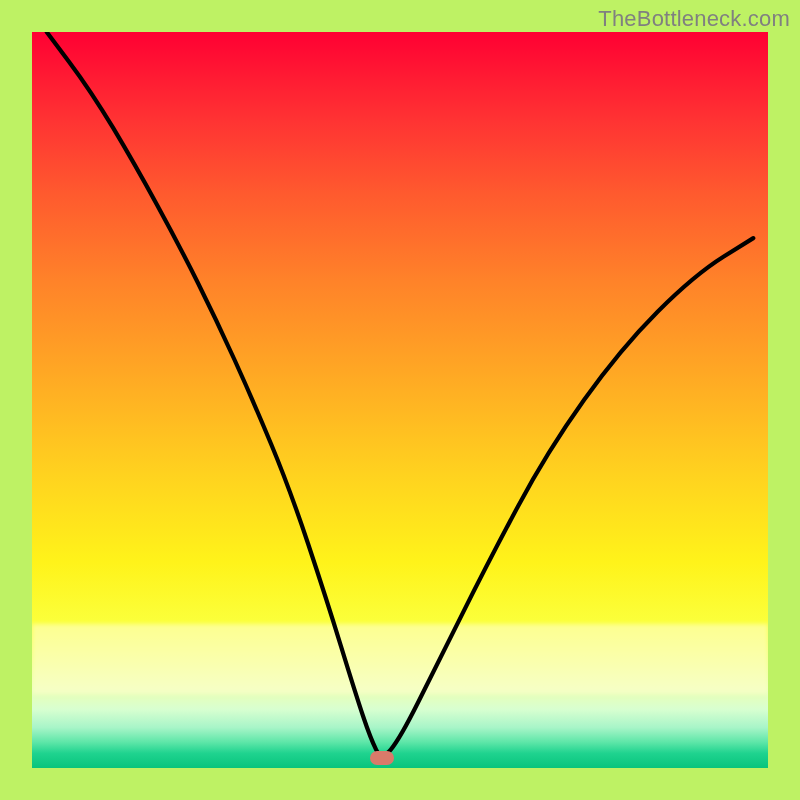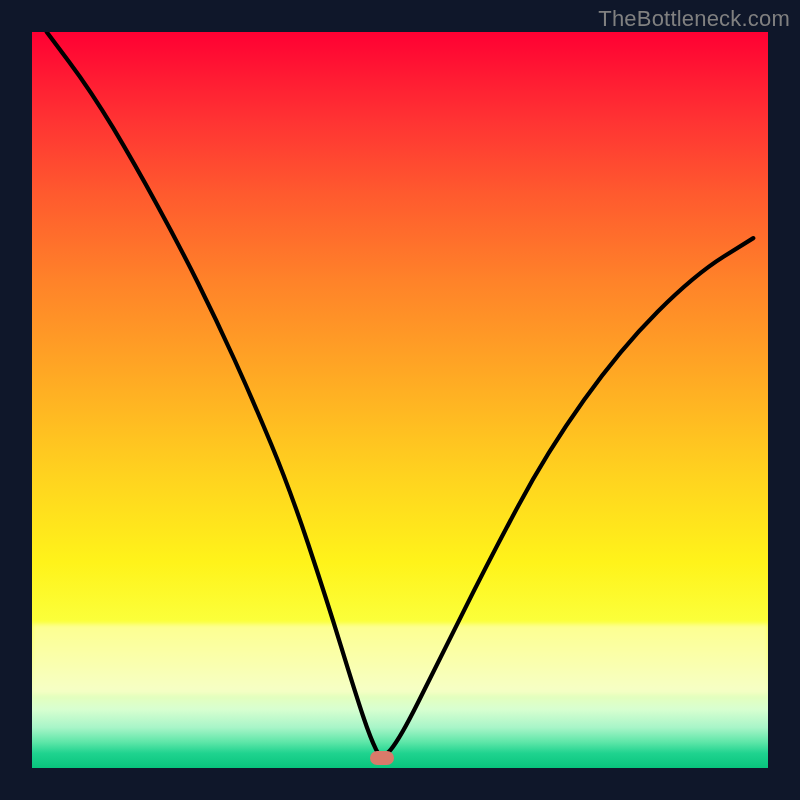--- a/index.html
+++ b/index.html
@@ -8,21 +8,21 @@
     width: 800px;
     height: 800px;
     background: #000;
     overflow: hidden;
     font-family: Arial, Helvetica, sans-serif;
   }
   .frame {
     position: relative;
     width: 800px;
     height: 800px;
-    background: #0f172a;
+    background: #bef264;
   }
   .plot-area {
     position: absolute;
     left: 32px;
     top: 32px;
     width: 736px;
     height: 736px;
     overflow: hidden;
   }
   .gradient {

